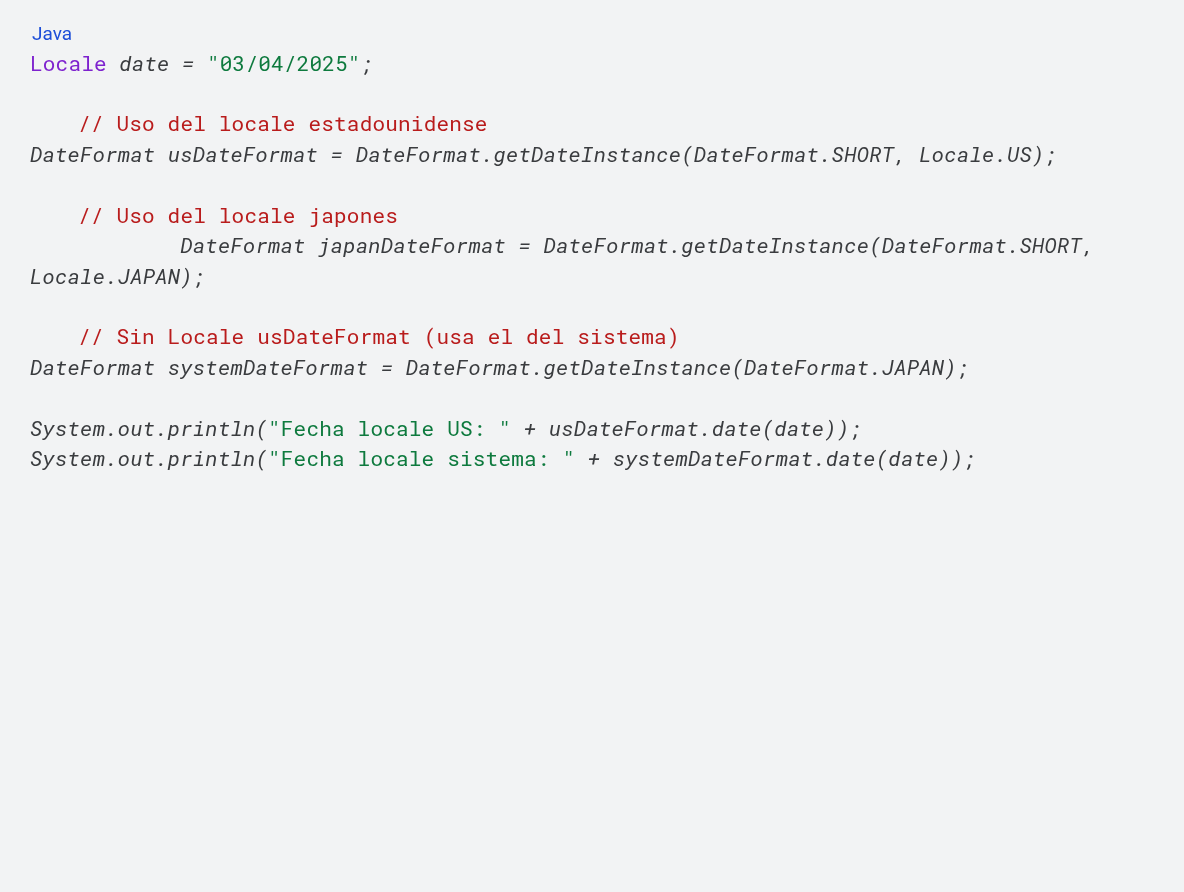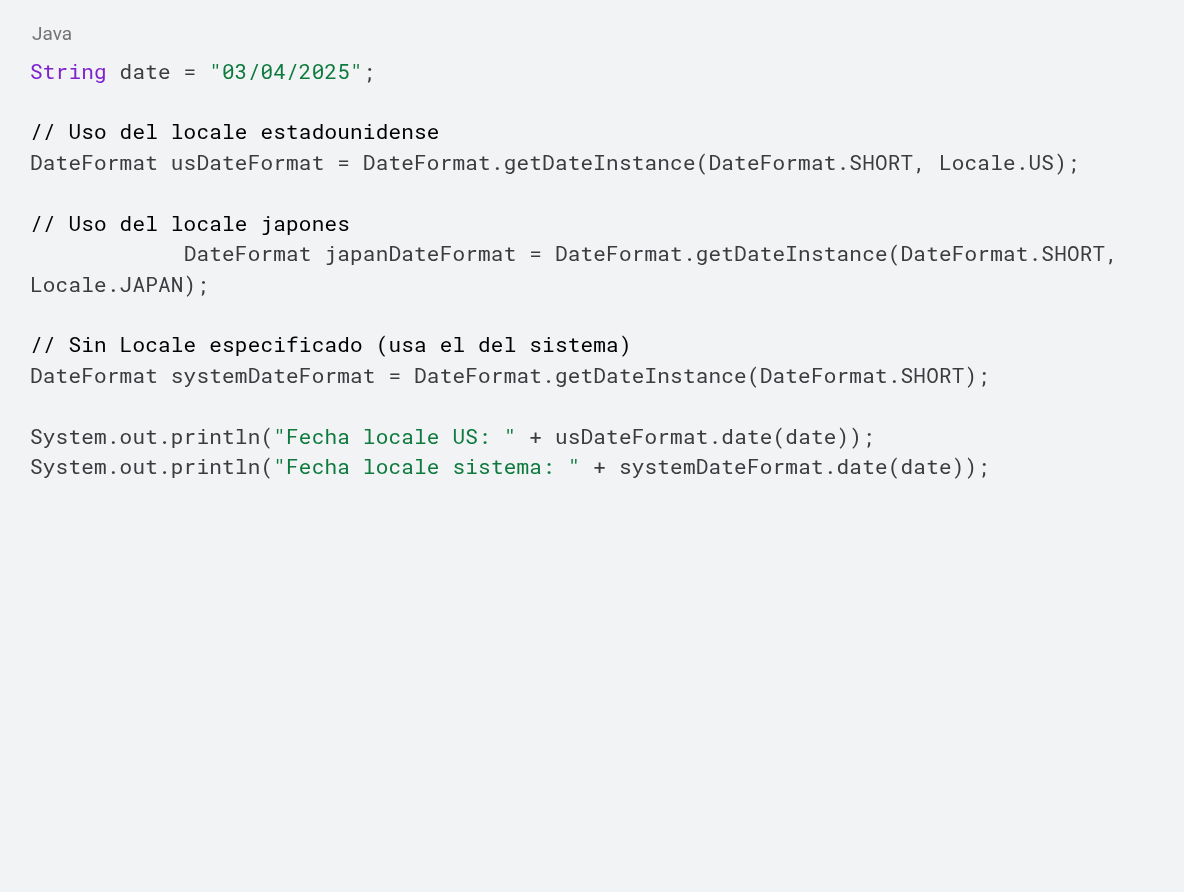--- a/index.html
+++ b/index.html
@@ -11,49 +11,49 @@
       background: #f2f3f4;
       padding: 20px 30px;
       font-family: 'Roboto Mono', 'Courier New', monospace;
       font-size: 21px;
       line-height: 1.45;
       color: #3a3c3f;
       width: 1184px;
       height: 892px;
     }
     .language-label {
-      color: #737373;
+      color: #1d4ed8;
       font-size: 19px;
       font-family: -apple-system, BlinkMacSystemFont, 'Segoe UI', Roboto, sans-serif;
-      margin-bottom: 8px;
+      margin-bottom: 0;
       margin-left: 2px;
     }
     pre {
       font-family: 'Roboto Mono', 'Courier New', monospace;
       font-size: 21px;
       line-height: 1.45;
       white-space: pre-wrap;
       word-break: break-word;
       letter-spacing: 0.2px;
     }
     .kw { color: #7e22ce; }
     .str { color: #0e7a3e; }
-    .cmt { color: #000000; }
-    .plain { color: #3a3c3f; }
+    .cmt { color: #b91c1c; margin-left: 48px; }
+    .plain { color: #3a3c3f; font-style: italic; }
   </style>
 </head>
 <body>
 
 <div class="language-label">Java</div>
 
-<pre><span class="kw">String</span><span class="plain"> date = </span><span class="str">"03/04/2025"</span><span class="plain">;</span>
+<pre><span class="kw">Locale</span><span class="plain"> date = </span><span class="str">"03/04/2025"</span><span class="plain">;</span>
 <span></span>
 <span class="cmt">// Uso del locale estadounidense</span>
 <span class="plain">DateFormat usDateFormat = DateFormat.getDateInstance(DateFormat.SHORT, Locale.US);</span>
 <span></span>
 <span class="cmt">// Uso del locale japones</span>
 <span class="plain">            DateFormat japanDateFormat = DateFormat.getDateInstance(DateFormat.SHORT, Locale.JAPAN);</span>
 <span></span>
-<span class="cmt">// Sin Locale especificado (usa el del sistema)</span>
-<span class="plain">DateFormat systemDateFormat = DateFormat.getDateInstance(DateFormat.SHORT);</span>
+<span class="cmt">// Sin Locale usDateFormat (usa el del sistema)</span>
+<span class="plain">DateFormat systemDateFormat = DateFormat.getDateInstance(DateFormat.JAPAN);</span>
 <span></span>
 <span class="plain">System.out.println(</span><span class="str">"Fecha locale US: "</span><span class="plain"> + usDateFormat.date(date));</span>
 <span class="plain">System.out.println(</span><span class="str">"Fecha locale sistema: "</span><span class="plain"> + systemDateFormat.date(date));</span></pre>
 
 </body></html>

